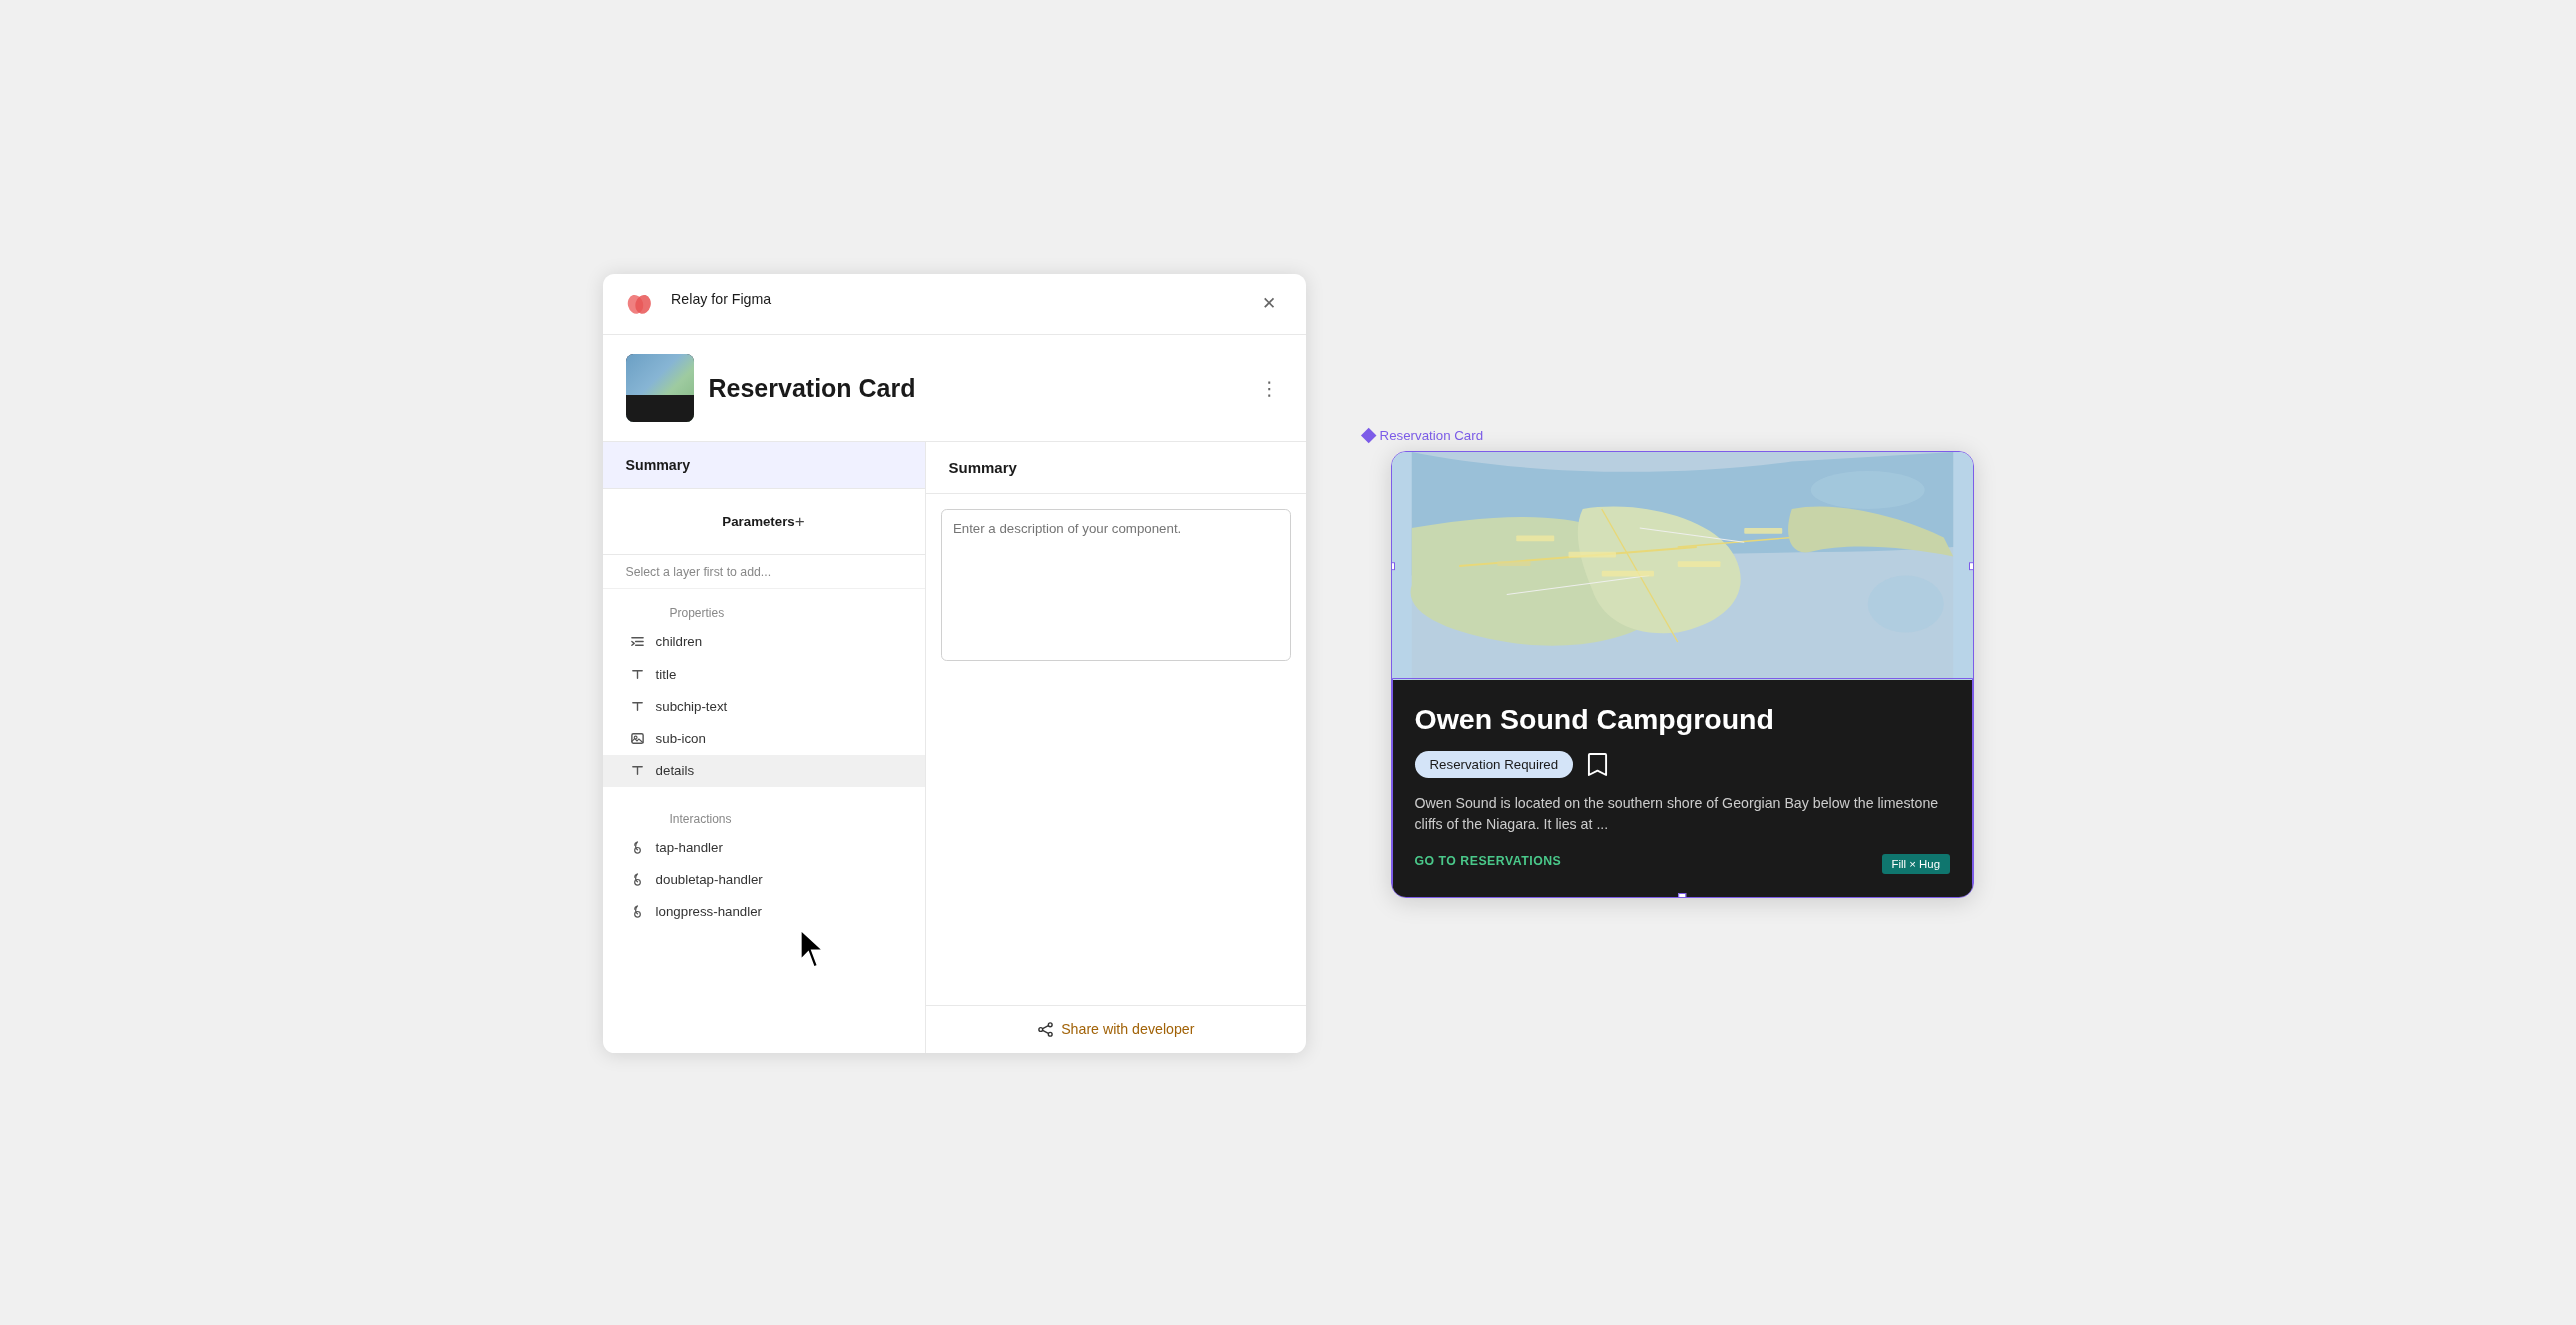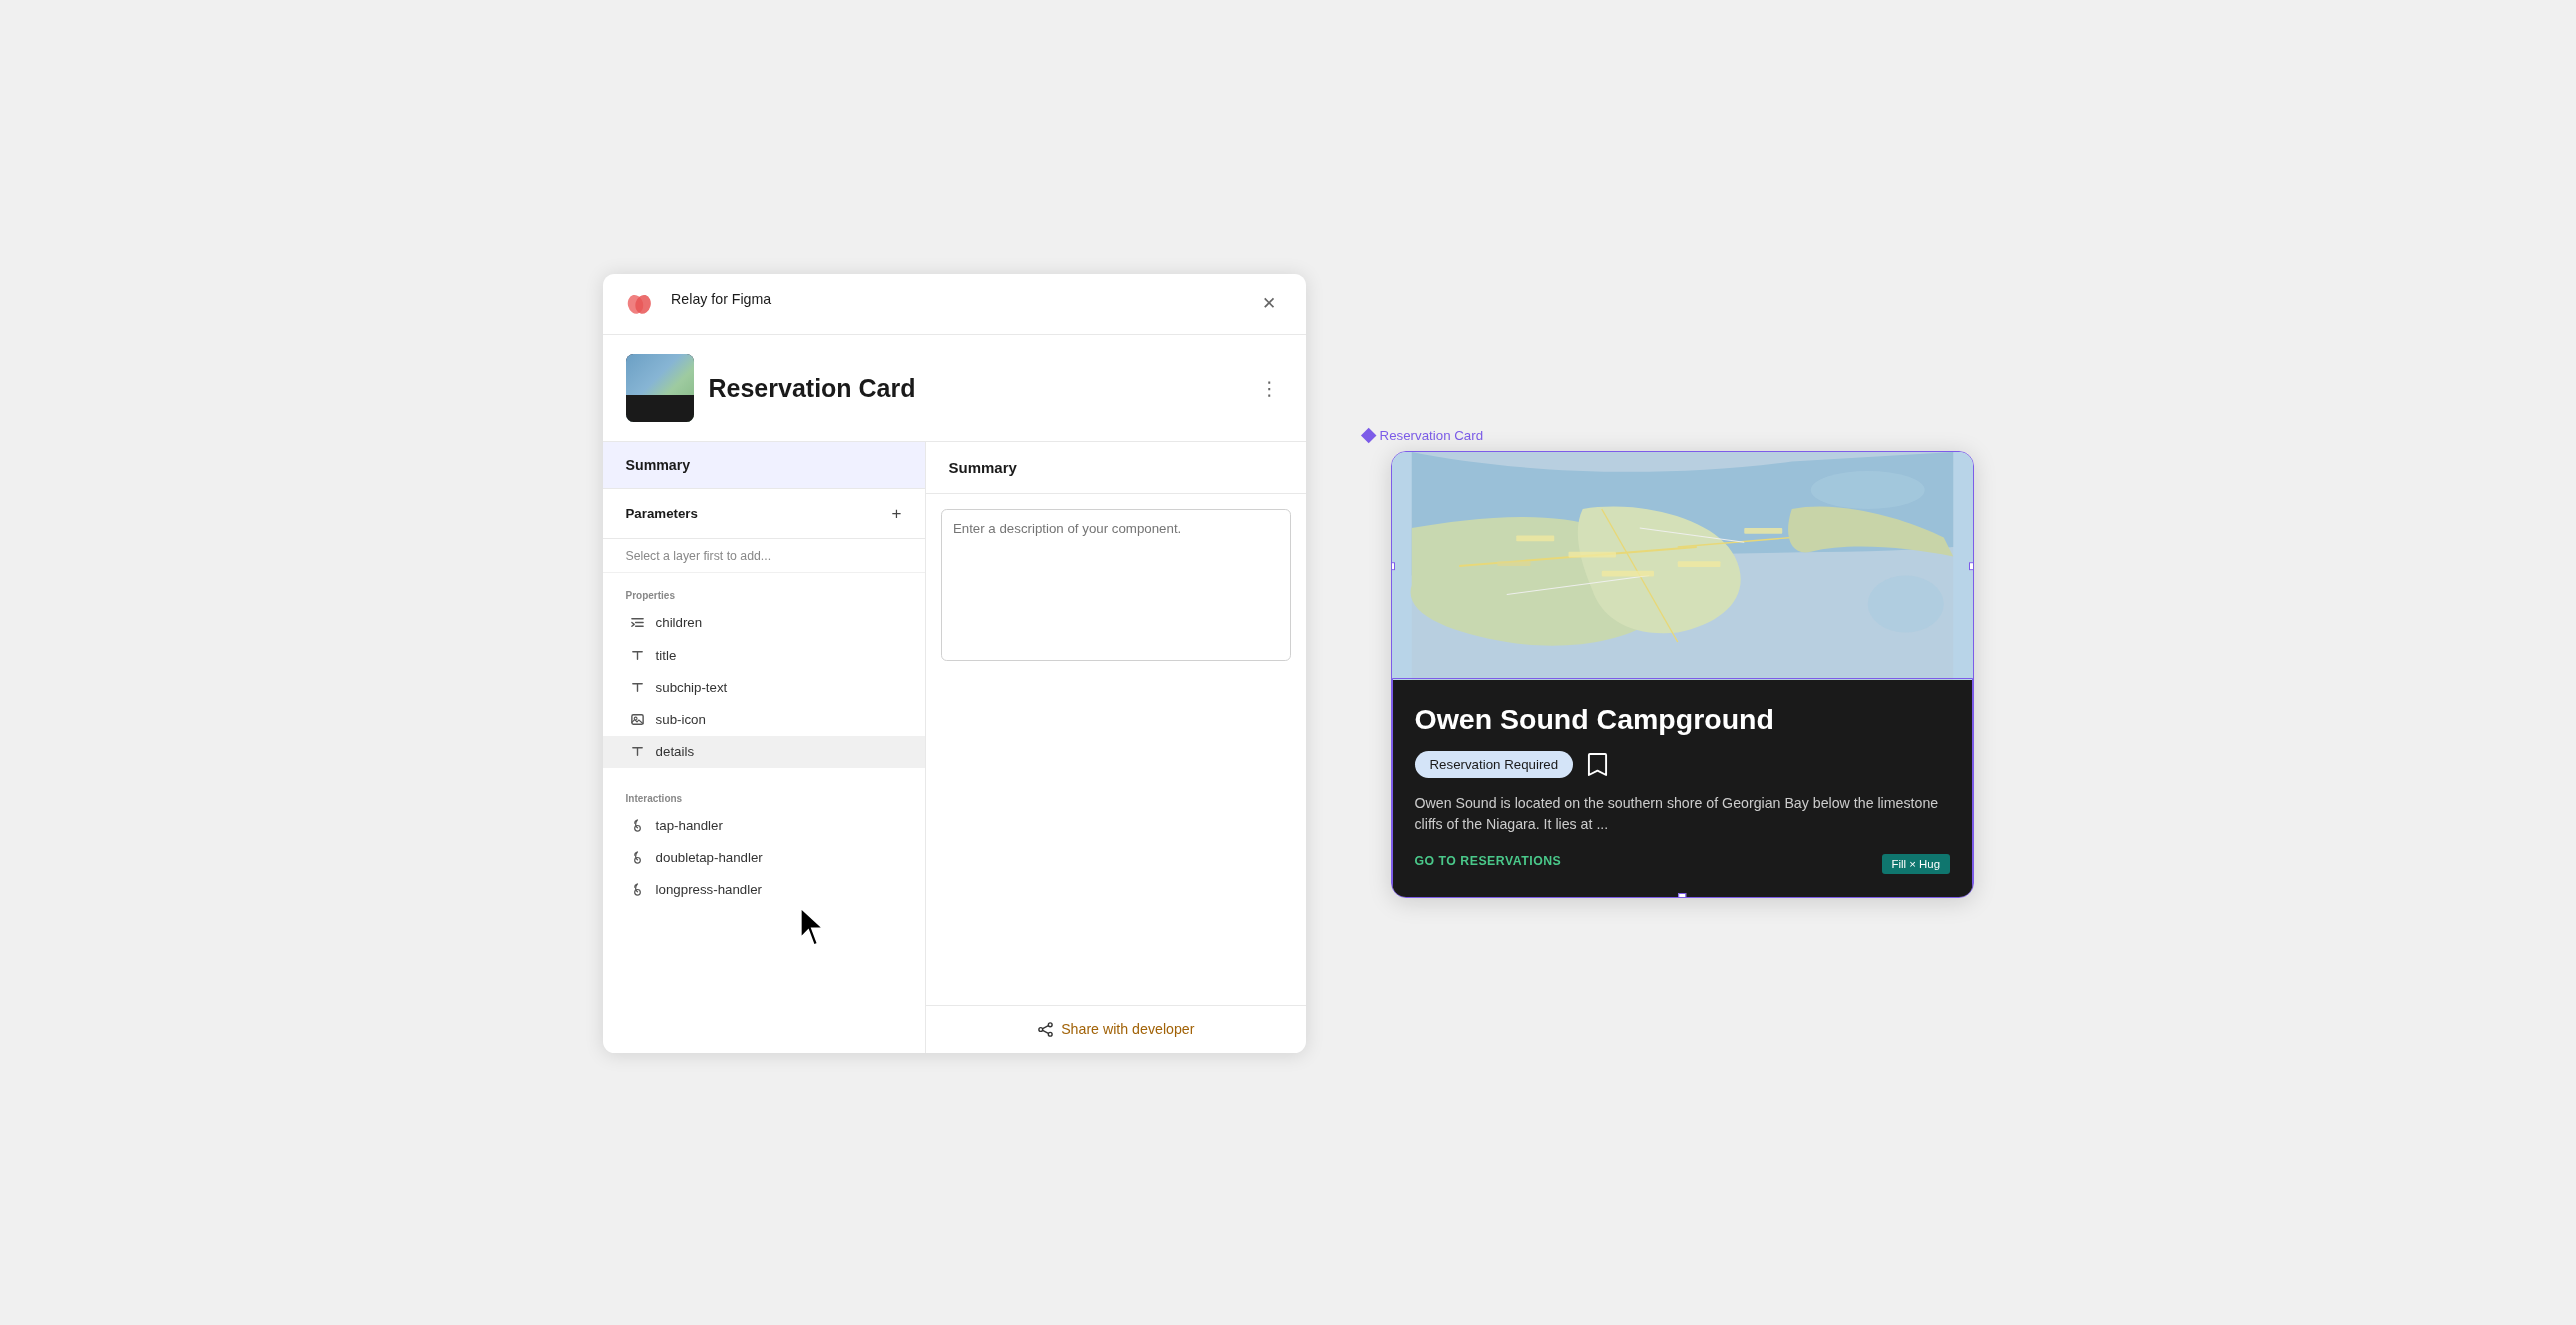--- a/index.html
+++ b/index.html
@@ -140,22 +140,22 @@
       font-size: 14.2px;
       font-weight: 600;
       color: #1a1a1a;
       background: #f0f1ff;
       border-bottom: 0.9px solid #e8e8e8;
     }
 
     .section-header {
       display: flex;
       align-items: center;
-      justify-content: space-between;
-      padding: 16px 23px;
+      justify-content: center;
+      padding: 24px 23px;
       border-bottom: 0.9px solid #e8e8e8;
     }
 
     .section-title {
       font-size: 13.3px;
       font-weight: 600;
       color: #1a1a1a;
     }
 
     .add-btn {
@@ -171,24 +171,25 @@
       color: #888;
       border-bottom: 0.9px solid #f0f0f0;
     }
 
     .properties-section {
       padding: 7.6px 0;
     }
 
     .section-label {
       padding: 9.5px 23px 5.7px;
-      font-size: 10px;
-      font-weight: 700;
+      font-size: 12px;
+      font-weight: 400;
       color: #888;
       text-transform: none;
+      margin-left: 44px;
     }
 
     .prop-item {
       display: flex;
       align-items: center;
       gap: 9.5px;
       padding: 7.6px 23px 7.6px 26.6px;
       font-size: 13.3px;
       color: #333;
       cursor: pointer;

